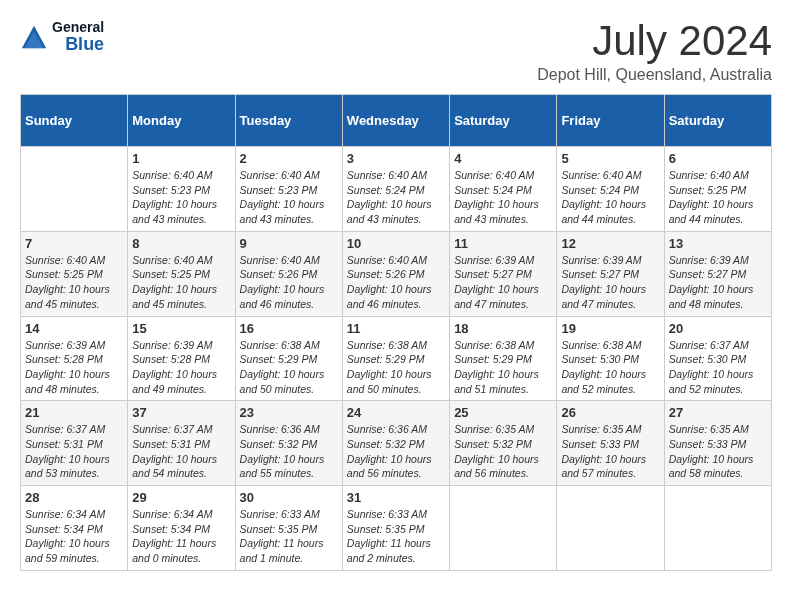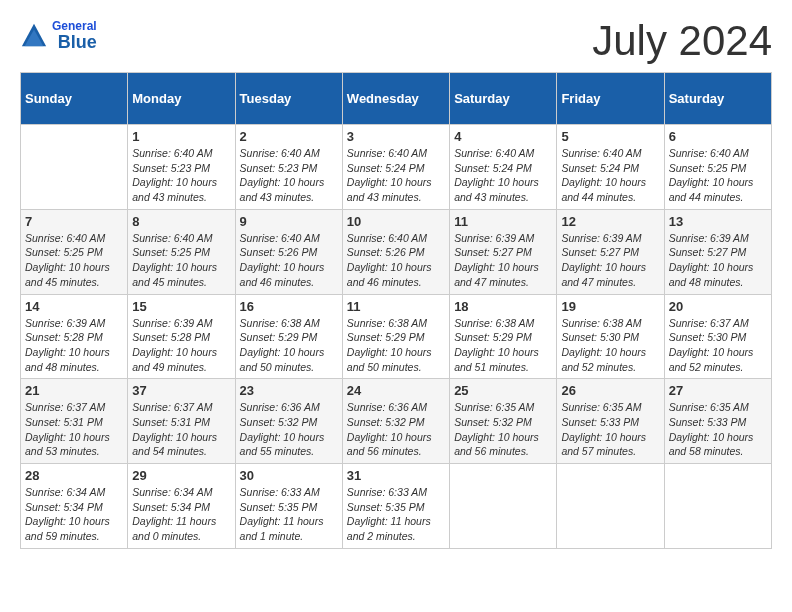--- a/index.html
+++ b/index.html
@@ -20,23 +20,23 @@
       display: flex;
       align-items: center;
       gap: 4px;
     }
     .logo-text {
       display: flex;
       flex-direction: column;
       line-height: 1.1;
     }
     .logo-general {
-      font-size: 12px;
+      font-size: 14px;
       font-weight: bold;
-      color: #1d4ed8;
+      color: #0f172a;
     }
     .logo-blue {
       font-size: 18px;
       font-weight: bold;
       color: #1a5fa8;
       text-align: right;
     }
     .logo-icon {
       width: 28px;
       height: 28px;
@@ -108,20 +108,21 @@
       <polygon points="15,2 28,26 2,26" fill="#1a5fa8"></polygon>
       <polygon points="15,8 25,26 5,26" fill="#4a90d9" opacity="0.5"></polygon>
     </svg>
     <div class="logo-text">
       <span class="logo-general">General</span>
       <span class="logo-blue">Blue</span>
     </div>
   </div>
   <div class="title-area">
     <div class="month-title">July 2024</div>
+    <div class="location-title">Depot Hill, Queensland, Australia</div>
   </div>
 </div>
 
 <table class="calendar">
   <thead>
     <tr>
       <th>Sunday</th>
       <th>Monday</th>
       <th>Tuesday</th>
       <th>Wednesday</th>

